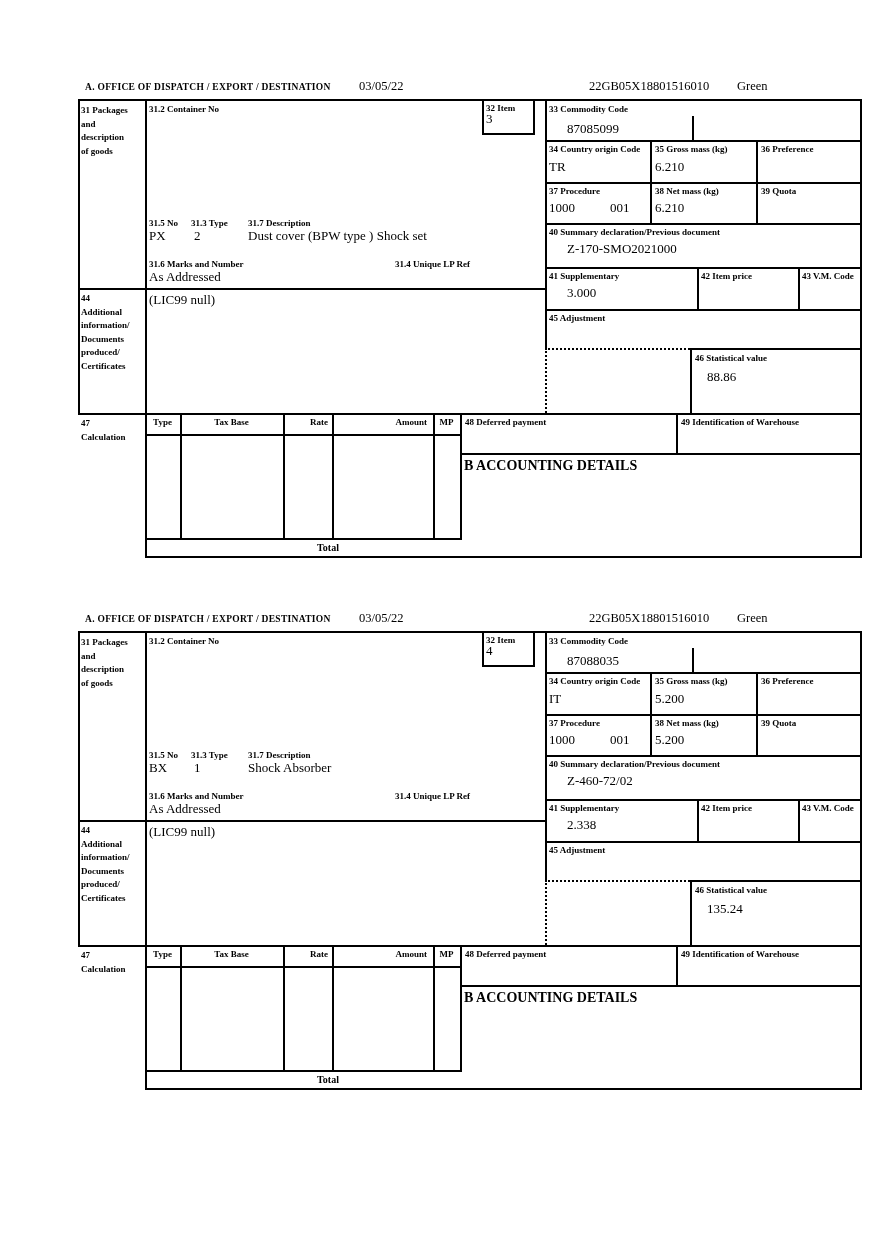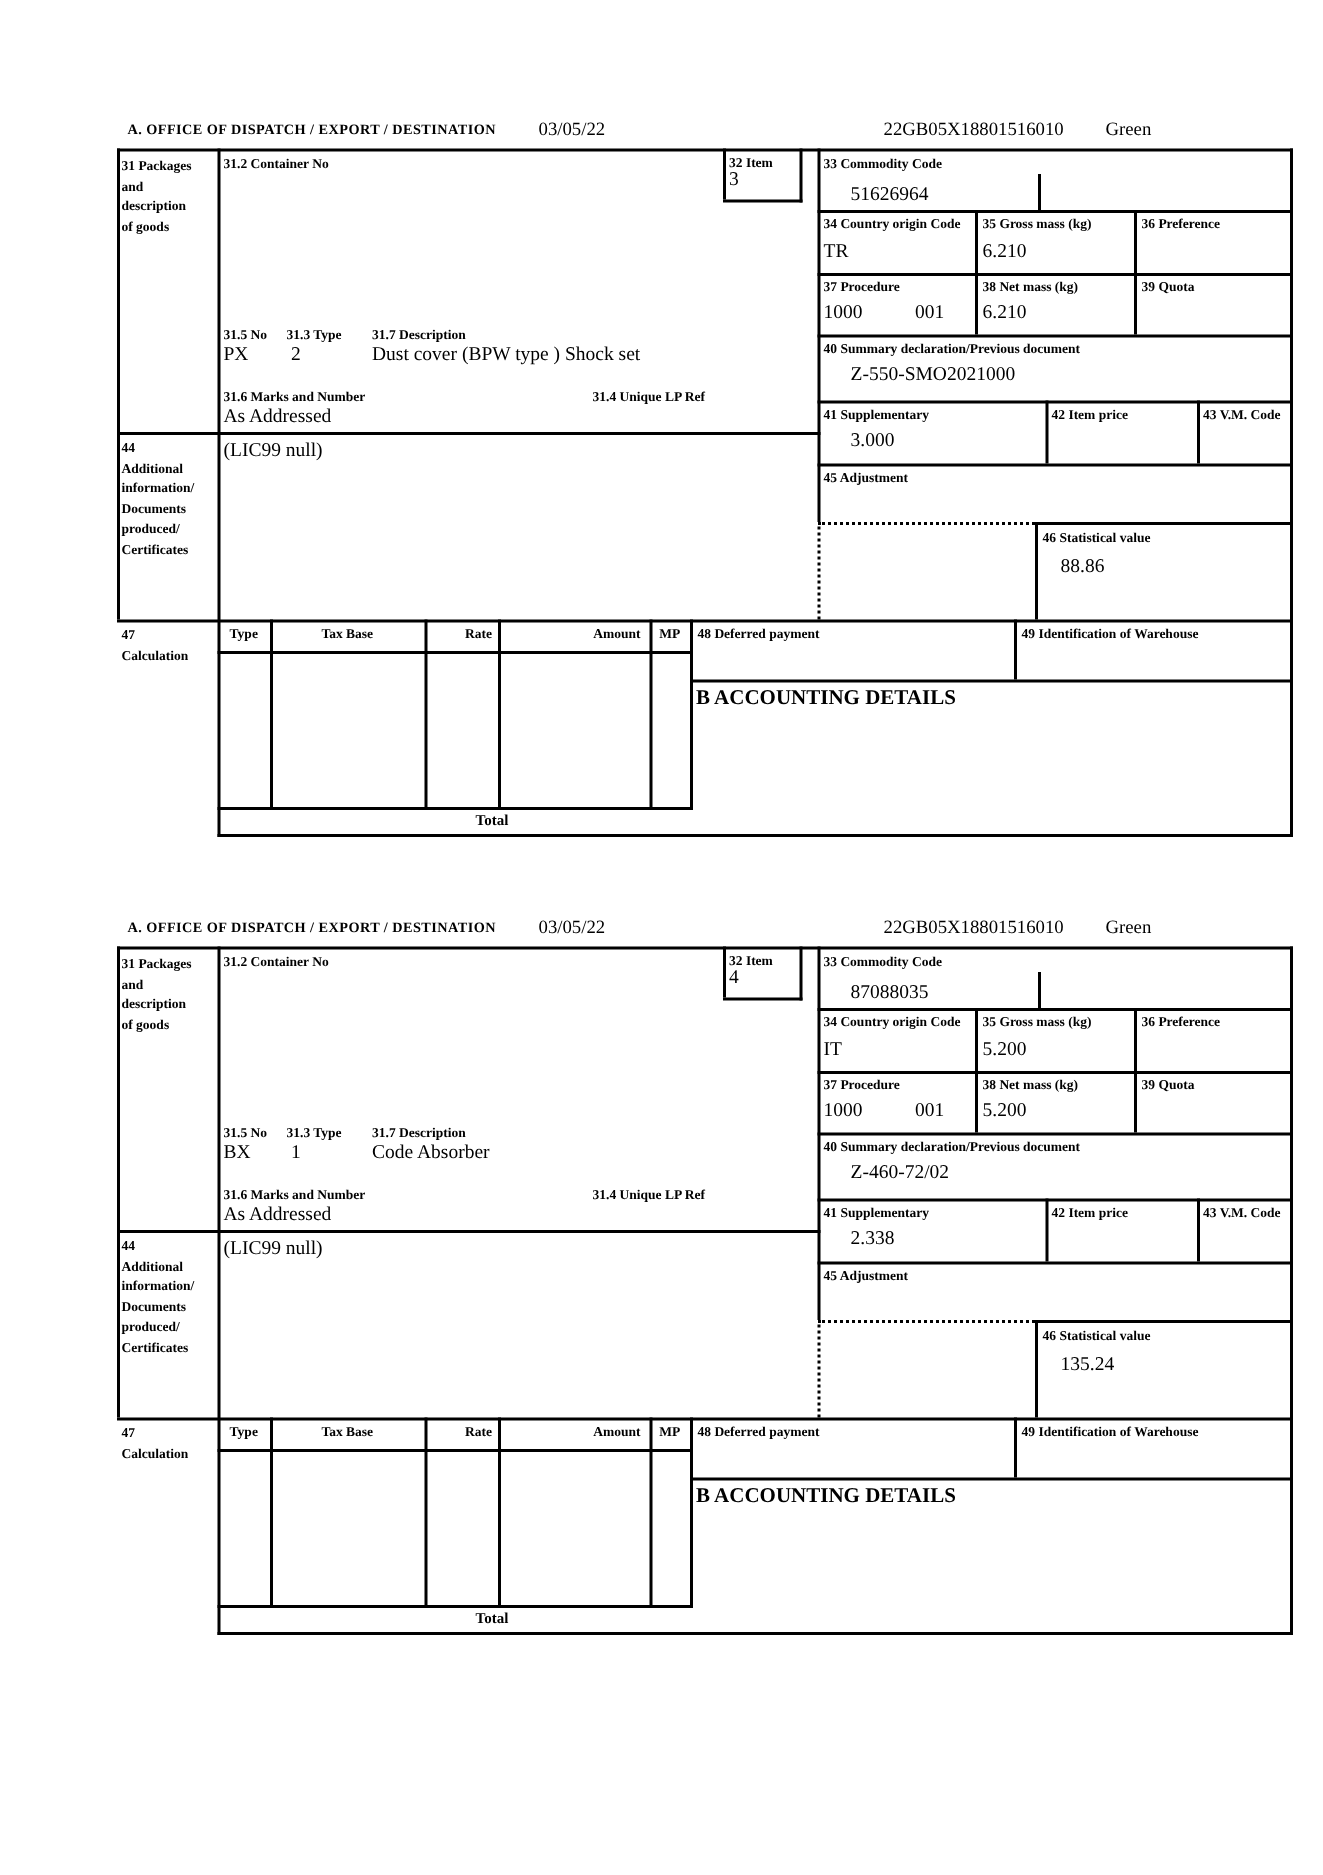--- a/index.html
+++ b/index.html
@@ -74,37 +74,37 @@
     <div class="lbl-ml" style="left:3px; top:27px; width:62px;">31 Packages
 and
 description
 of goods</div>
     <div class="lbl" style="left:71px; top:27px;">31.2 Container No</div>
 
     <div class="lbl" style="left:408px; top:26px;">32 Item</div>
     <div class="val" style="left:408px; top:34px;">3</div>
 
     <div class="lbl" style="left:471px; top:27px;">33 Commodity Code</div>
-    <div class="val" style="left:489px; top:44px;">51626964</div>
+    <div class="val" style="left:489px; top:44px;">87085099</div>
 
     <div class="lbl" style="left:471px; top:67px;">34 Country origin Code</div>
     <div class="val" style="left:471px; top:82px;">TR</div>
     <div class="lbl" style="left:577px; top:67px;">35 Gross mass (kg)</div>
     <div class="val" style="left:577px; top:82px;">6.210</div>
     <div class="lbl" style="left:683px; top:67px;">36 Preference</div>
 
     <div class="lbl" style="left:471px; top:109px;">37 Procedure</div>
     <div class="val" style="left:471px; top:123px;">1000</div>
     <div class="val" style="left:532px; top:123px;">001</div>
     <div class="lbl" style="left:577px; top:109px;">38 Net mass (kg)</div>
     <div class="val" style="left:577px; top:123px;">6.210</div>
     <div class="lbl" style="left:683px; top:109px;">39 Quota</div>
 
     <div class="lbl" style="left:471px; top:150px;">40 Summary declaration/Previous document</div>
-    <div class="val" style="left:489px; top:164px;">Z-550-SMO2021000</div>
+    <div class="val" style="left:489px; top:164px;">Z-170-SMO2021000</div>
 
     <div class="lbl" style="left:71px; top:141px;">31.5 No</div>
     <div class="lbl" style="left:113px; top:141px;">31.3 Type</div>
     <div class="lbl" style="left:170px; top:141px;">31.7 Description</div>
     <div class="val" style="left:71px; top:151px;">PX</div>
     <div class="val" style="left:116px; top:151px;">2</div>
     <div class="val" style="left:170px; top:151px;">Dust cover (BPW type ) Shock set</div>
 
     <div class="lbl" style="left:71px; top:182px;">31.6 Marks and Number</div>
     <div class="lbl" style="left:317px; top:182px;">31.4 Unique LP Ref</div>
@@ -212,21 +212,21 @@
     <div class="lbl" style="left:683px; top:109px;">39 Quota</div>
 
     <div class="lbl" style="left:471px; top:150px;">40 Summary declaration/Previous document</div>
     <div class="val" style="left:489px; top:164px;">Z-460-72/02</div>
 
     <div class="lbl" style="left:71px; top:141px;">31.5 No</div>
     <div class="lbl" style="left:113px; top:141px;">31.3 Type</div>
     <div class="lbl" style="left:170px; top:141px;">31.7 Description</div>
     <div class="val" style="left:71px; top:151px;">BX</div>
     <div class="val" style="left:116px; top:151px;">1</div>
-    <div class="val" style="left:170px; top:151px;">Code Absorber</div>
+    <div class="val" style="left:170px; top:151px;">Shock Absorber</div>
 
     <div class="lbl" style="left:71px; top:182px;">31.6 Marks and Number</div>
     <div class="lbl" style="left:317px; top:182px;">31.4 Unique LP Ref</div>
     <div class="val" style="left:71px; top:192px;">As Addressed</div>
 
     <div class="lbl" style="left:471px; top:194px;">41 Supplementary</div>
     <div class="val" style="left:489px; top:208px;">2.338</div>
     <div class="lbl" style="left:623px; top:194px;">42 Item price</div>
     <div class="lbl" style="left:724px; top:194px;">43 V.M. Code</div>
 

